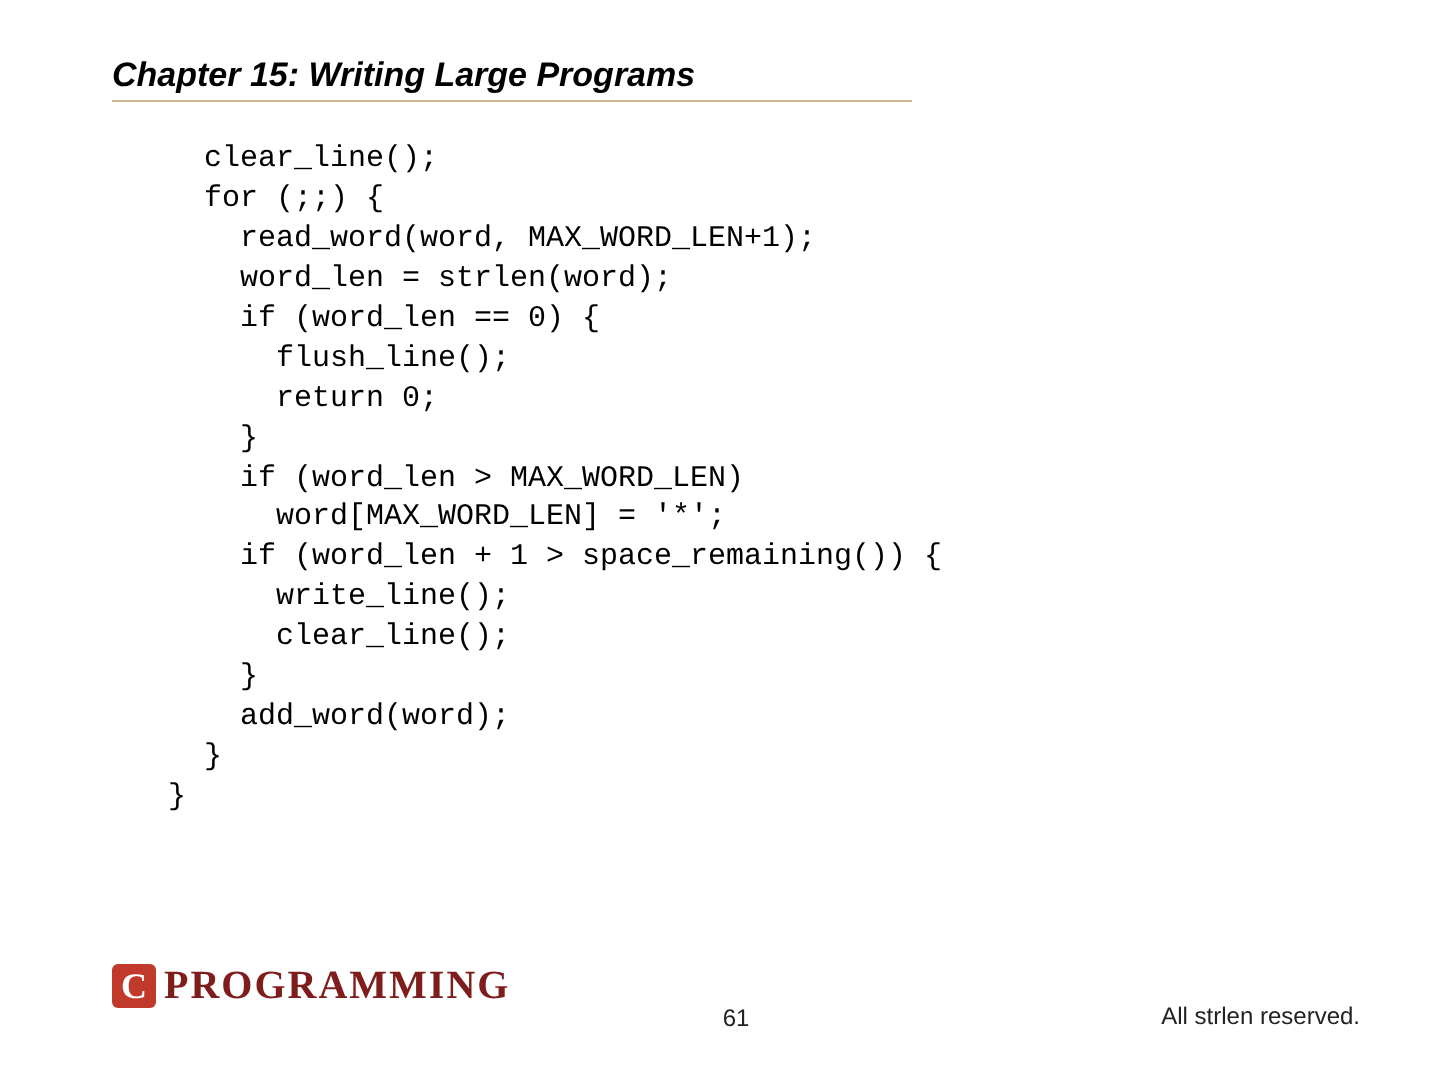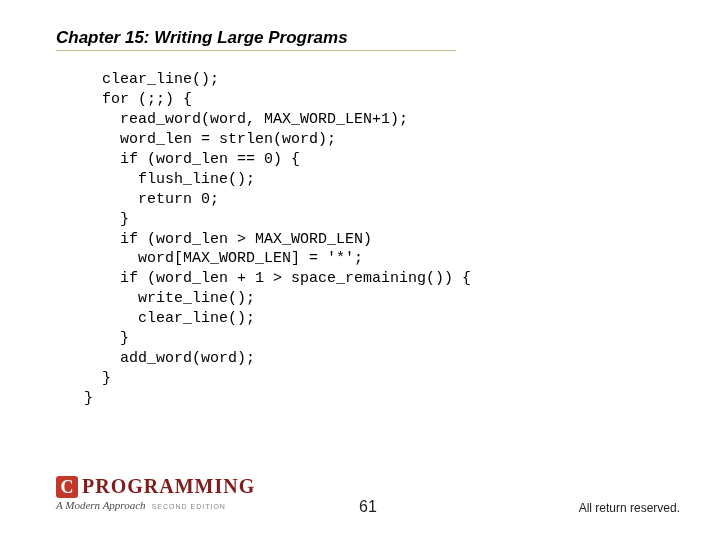--- a/index.html
+++ b/index.html
@@ -9,21 +9,21 @@
   .title-rule { position: absolute; top: 50px; left: 56px; width: 400px; height: 1px; background: #c9b88a; }
   .code { position: absolute; top: 70px; left: 64px; font-family: "Courier New", Courier, monospace; font-size: 15px; line-height: 1.33; white-space: pre; color: #000; margin-left: 20px; }
   .footer { position: absolute; bottom: 24px; left: 56px; right: 40px; display: flex; align-items: center; height: 46px; }
   .logo { display: flex; flex-direction: column; }
   .logo-row { display: flex; align-items: baseline; gap: 4px; }
   .logo-c { width: 22px; height: 22px; background: #c0392b; border-radius: 3px; display: inline-flex; align-items: center; justify-content: center; color: #fff; font-family: Georgia, serif; font-weight: bold; font-size: 18px; }
   .logo-word { font-family: Georgia, "Times New Roman", serif; font-weight: bold; font-size: 20px; letter-spacing: 1px; color: #7f1d1d; }
   .logo-sub { font-family: Georgia, "Times New Roman", serif; font-style: italic; font-size: 11px; color: #4a4a4a; margin-top: 1px; }
   .logo-ed { font-family: Arial, sans-serif; font-size: 7px; color: #888; letter-spacing: 1px; }
   .logo-sub-row { display:flex; align-items: baseline; gap: 6px; }
-  .page-num { position: absolute; left: 50%; transform: translateX(-50%); bottom: 0; font-size: 16px; color: #222; }
+  .page-num { position: absolute; left: 50%; transform: translateX(-50%); bottom: 0; font-size: 12px; color: #222; }
   .copy { position: absolute; right: 0; bottom: 0; font-size: 12px; color: #222; line-height: 1.35; text-align: left; }
 </style>
 </head>
 <body>
 
 <div class="slide">
 
   <div class="title">Chapter 15: Writing Large Programs</div>
   <div class="title-rule"></div>
 
@@ -46,26 +46,22 @@
 }</pre>
 
   <div class="footer">
     <div class="logo">
       <div class="logo-row">
         <span class="logo-c">
             <span>C</span>
           </span>
         <span class="logo-word">PROGRAMMING</span>
       </div>
-      <div class="logo-sub-row">
-        <span class="logo-sub">A Modern Approach</span>
-        <span class="logo-ed">SECOND EDITION</span>
-      </div>
     </div>
 
     <div class="page-num">61</div>
 
     <div class="copy">
-      <div>All return reserved.</div>
+      <div>All strlen reserved.</div>
     </div>
   </div>
 
 </div>
 
 </body></html>

